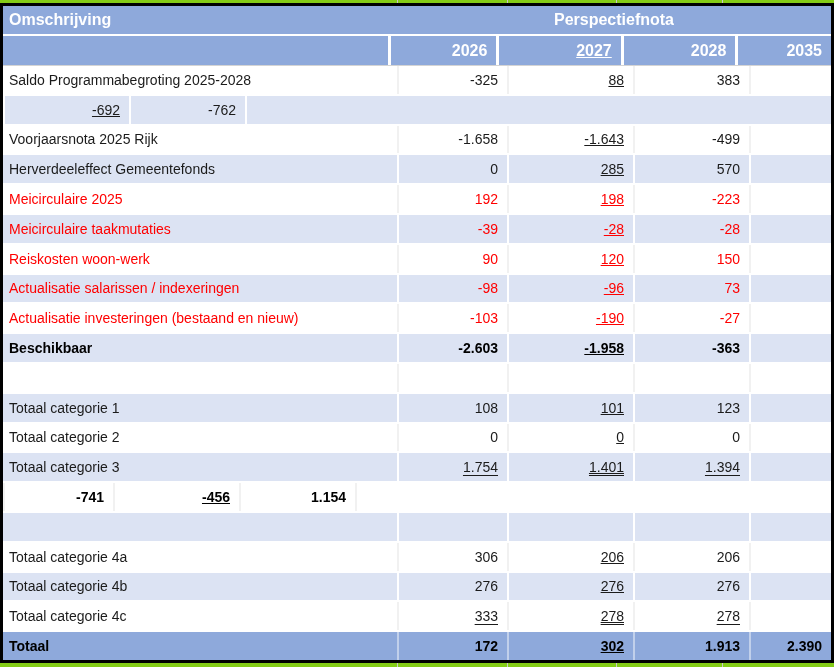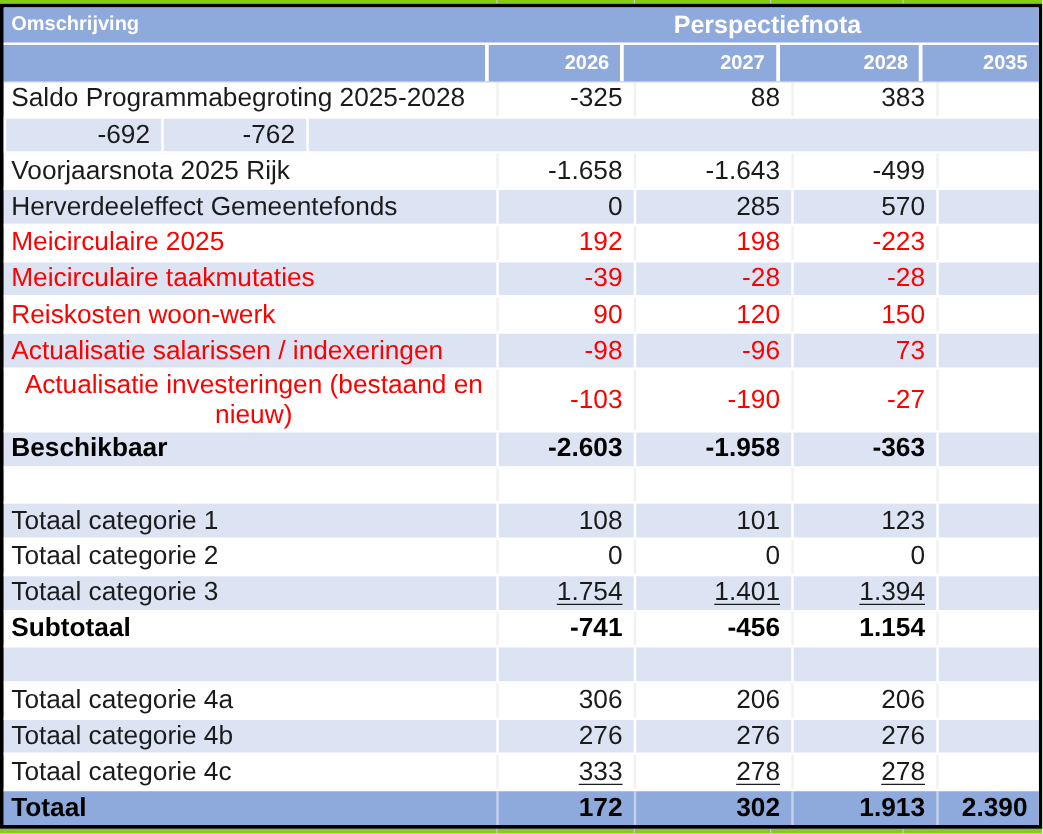--- a/index.html
+++ b/index.html
@@ -20,49 +20,49 @@
   
   .hrow1{
     height:30px;flex:0 0 auto;display:flex;align-items:center;
     background:#8EA9DB;border-bottom:2px solid #ffffff;box-sizing:border-box;
   }
   .hrow1 .h-label{
     width:394px;box-sizing:border-box;padding-left:6px;
     color:#ffffff;font-weight:bold;font-size:16px;
   }
   .hrow1 .h-group{
-    flex:1;text-align:center;color:#ffffff;font-weight:bold;font-size:20px;
+    flex:1;text-align:center;color:#ffffff;font-weight:bold;font-size:16px;
   }
   .hrow2{
     height:30px;flex:0 0 auto;display:flex;align-items:center;
     background:#8EA9DB;border-bottom:1px solid #d4d4d4;box-sizing:border-box;
   }
   .hrow2 .hc{
     height:100%;box-sizing:border-box;display:flex;align-items:center;justify-content:flex-end;
     color:#ffffff;font-weight:bold;font-size:16px;padding-right:9px;padding-left:48px;
   }
   .hrow2 .hc.spacer{width:394px;padding:0;}
   .hrow2 .hc.year{border-left:3px solid #ffffff;}
 
   
   .rows{flex:1;display:flex;flex-direction:column;}
   .row{
     flex:1;display:flex;align-items:center;box-sizing:border-box;
-    border-bottom:2px solid #ffffff;font-size:21px;color:#1b1b1b;
+    border-bottom:2px solid #ffffff;font-size:14px;color:#1b1b1b;
   }
   .row:last-child{border-bottom:none;}
   .band-white{background:#ffffff;}
   .band-blue{background:#DCE3F3;}
   .row-total{background:#8EA9DB;}
   .row.bold{font-weight:bold;color:#000000;}
   .row.red{color:#ff0000;text-align:center;}
   .cell{height:100%;box-sizing:border-box;display:flex;align-items:center;}
   .c-label{width:394px;padding-left:6px;}
   .c-val{justify-content:flex-end;padding-right:9px;}
-  .c1{width:110px;}.c2{width:126px;}.c3{width:116px;}.c4{flex:1;}
+  .c1{width:110px;}.c2{width:126px;text-decoration:underline;}.c3{width:116px;}.c4{flex:1;}
   .band-white .c-val{border-left:2px solid rgba(0,0,0,0.055);}
   .band-blue  .c-val{border-left:2px solid #ffffff;}
   .row-total  .c-val{border-left:2px solid rgba(255,255,255,0.45);}
   .row .u{ text-decoration:underline;text-decoration-thickness:1px;text-underline-offset:3px;}
 </style>
 </head>
 <body>
 
 <div class="sheet">
 
@@ -291,21 +291,20 @@
             <span class="u">1.401</span>
           </div>
           <div class="cell c-val c3">
             <span class="u">1.394</span>
           </div>
           <div class="cell c-val c4">
             <span class="u"></span>
           </div>
         </div>
         <div class="row band-white bold">
-          <div class="cell c-label">Subtotaal</div>
           <div class="cell c-val c1">
             <span>-741</span>
           </div>
           <div class="cell c-val c2">
             <span>-456</span>
           </div>
           <div class="cell c-val c3">
             <span>1.154</span>
           </div>
           <div class="cell c-val c4">

